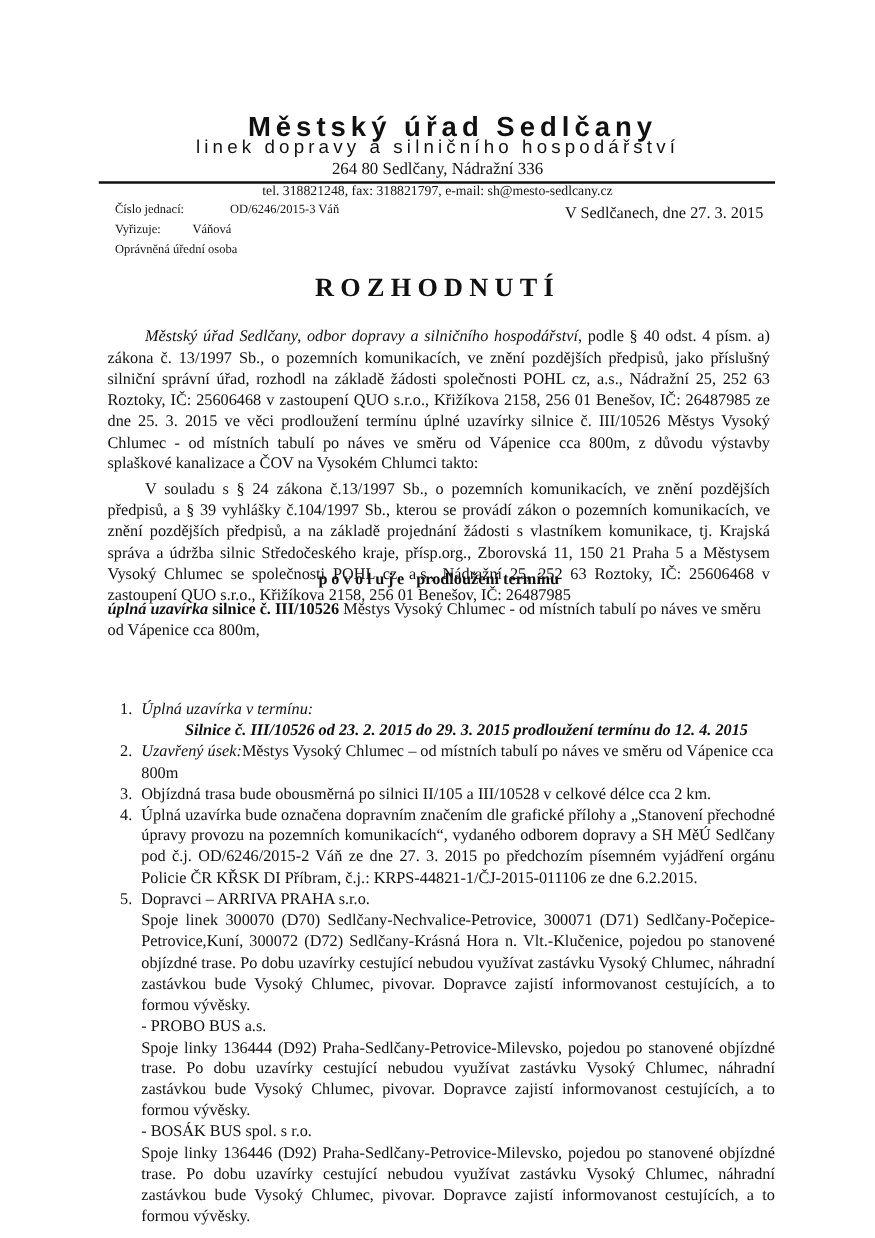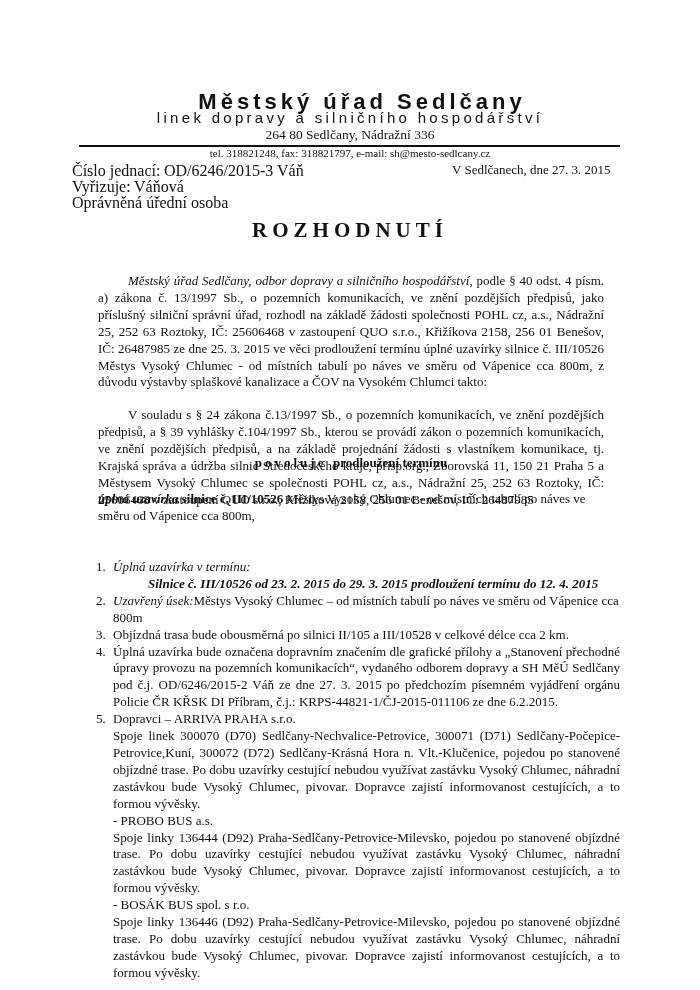--- a/index.html
+++ b/index.html
@@ -3,26 +3,26 @@
 <meta charset="utf-8">
 <style>
   html, body { margin: 0; padding: 0; background: #ffffff; }
   body { width: 700px; height: 990px; position: relative; overflow: hidden; color: #111; font-family: "Liberation Serif", serif; }
   .page { position: absolute; left: 0; top: 0; width: 700px; height: 990px; }
   .hdr-title { position: absolute; top: 89px; left: 0; width: 700px; text-align: center; font-family: "Liberation Sans", sans-serif; font-weight: bold; font-size: 22px; letter-spacing: 4px; padding-left: 12px; }
   .hdr-sub { position: absolute; top: 109px; left: 0; width: 700px; text-align: center; font-family: "Liberation Sans", sans-serif; font-size: 15px; letter-spacing: 3.3px; }
   .hdr-addr { position: absolute; top: 127px; left: 0; width: 700px; text-align: center; font-size: 13.5px; }
   .hdr-rule { position: absolute; top: 145px; left: 79px; width: 541px; height: 2px; background: #111; }
   .hdr-contact { position: absolute; top: 147px; left: 0; width: 700px; text-align: center; font-size: 11px; }
-  .meta { position: absolute; left: 72px; font-size: 16px; }
+  .meta { position: absolute; left: 92px; font-size: 10px; }
   .meta .lbl { display: inline-block; }
   .date { position: absolute; top: 162px; left: 452px; font-size: 13px; }
   .title { position: absolute; top: 218px; left: 0; width: 700px; text-align: center; font-weight: bold; font-size: 21px; letter-spacing: 5px; }
   .body { position: absolute; left: 82px; width: 538px; font-size: 13px; line-height: 16.9px; text-align: justify; }
-  .body p { margin: 16px; }
+  .body p { margin: 4px; }
   .indent { text-indent: 30px; }
   .center { text-align: center; }
   .bold { font-weight: bold; }
   .ital { font-style: italic; }
   .u { text-decoration: underline; }
   .spaced { letter-spacing: 3px; }
   ol { margin: 0; padding: 0 0 0 27px; }
   ol li { padding-left: 4px; }
   .silnice-line { padding-left: 35px; font-weight: bold; font-style: italic; }
 </style>

